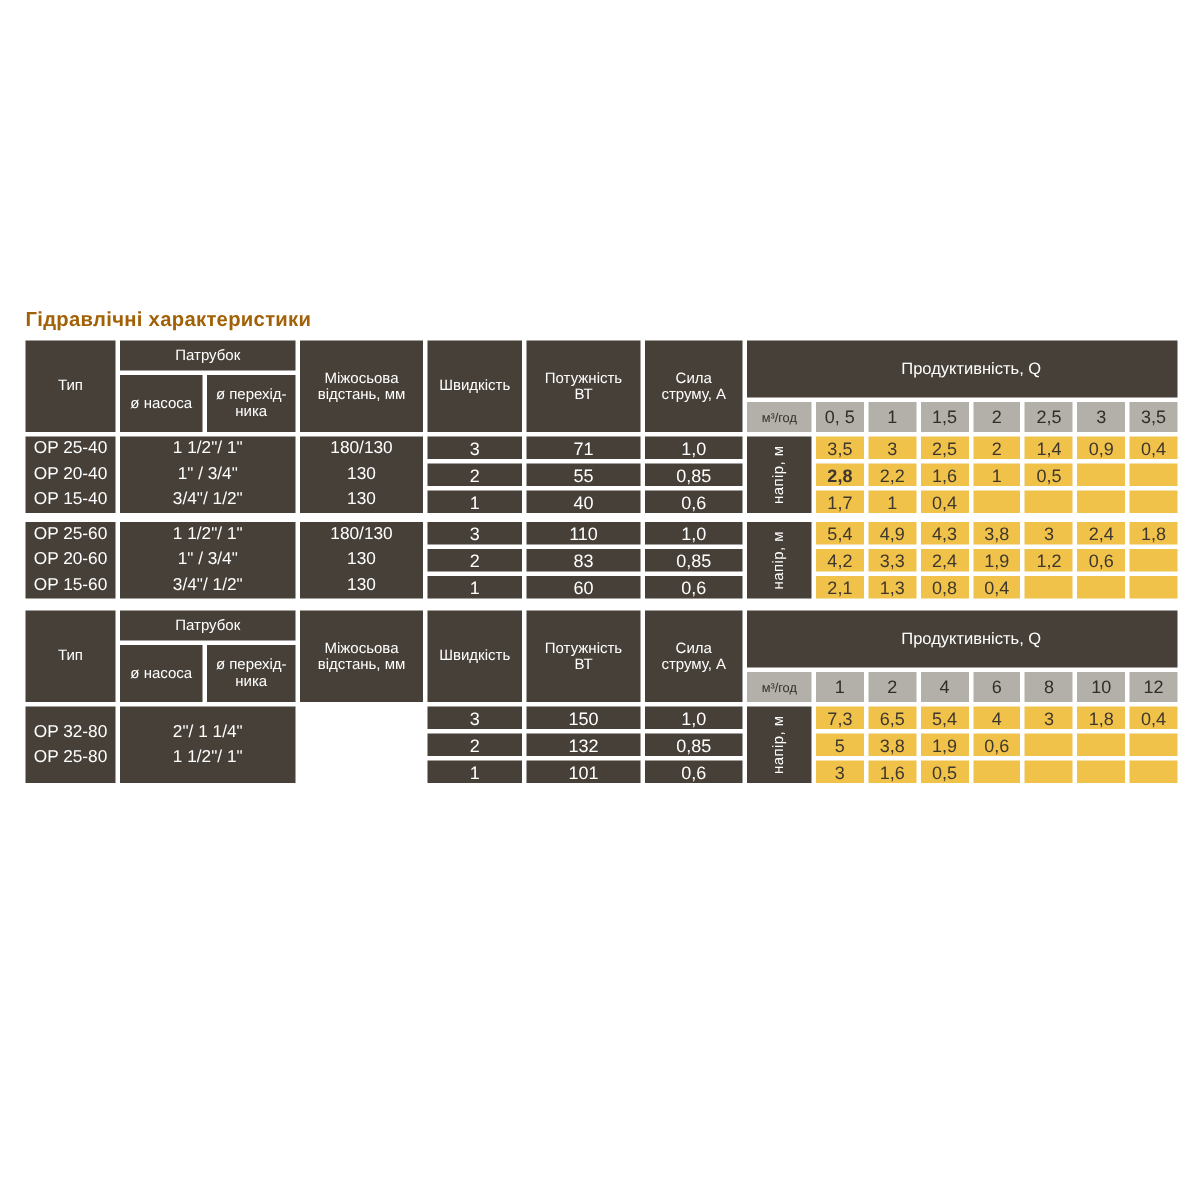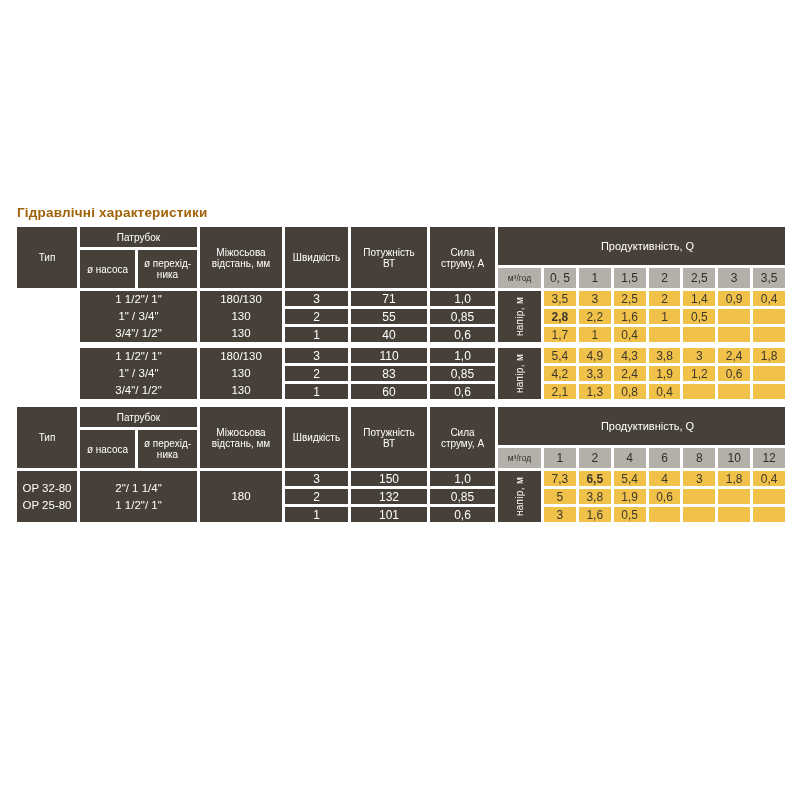--- a/index.html
+++ b/index.html
@@ -63,20 +63,25 @@
           </div>
           <div class="cell dark hdr-big" style="grid-area: 1 / 8 / 3 / 16;">Продуктивність, Q</div>
           <div class="cell gray flow-unit" style="grid-area: 3 / 8;">м³/год</div>
           <div class="cell gray data" style="grid-area: 3 / 9;">0, 5</div>
           <div class="cell gray data" style="grid-area: 3 / 10;">1</div>
           <div class="cell gray data" style="grid-area: 3 / 11;">1,5</div>
           <div class="cell gray data" style="grid-area: 3 / 12;">2</div>
           <div class="cell gray data" style="grid-area: 3 / 13;">2,5</div>
           <div class="cell gray data" style="grid-area: 3 / 14;">3</div>
           <div class="cell gray data" style="grid-area: 3 / 15;">3,5</div>
+          <div class="cell dark merged data" style="grid-area: 4 / 1 / 7;">
+            <div class="line">OP 25-40</div>
+            <div class="line">OP 20-40</div>
+            <div class="line">OP 15-40</div>
+          </div>
           <div class="cell dark merged data" style="grid-area: 4 / 2 / 7 / 4;">
             <div class="line">1 1/2"/ 1"</div>
             <div class="line">1" / 3/4"</div>
             <div class="line">3/4"/ 1/2"</div>
           </div>
           <div class="cell dark merged data" style="grid-area: 4 / 4 / 7;">
             <div class="line">180/130</div>
             <div class="line">130</div>
             <div class="line">130</div>
           </div>
@@ -106,20 +111,25 @@
           <div class="cell yellow data" style="grid-area: 6 / 9;">1,7</div>
           <div class="cell yellow data" style="grid-area: 6 / 10;">1</div>
           <div class="cell yellow data" style="grid-area: 6 / 11;">0,4</div>
           <div class="cell yellow data" style="grid-area: 6 / 12;"></div>
           <div class="cell yellow data" style="grid-area: 6 / 13;"></div>
           <div class="cell yellow data" style="grid-area: 6 / 14;"></div>
           <div class="cell yellow data" style="grid-area: 6 / 15;"></div>
           <div class="cell dark" style="grid-area: 4 / 8 / 7;">
             <span class="rotated">напір, м</span>
           </div>
+          <div class="cell dark merged data" style="grid-area: 8 / 1 / 11;">
+            <div class="line">OP 25-60</div>
+            <div class="line">OP 20-60</div>
+            <div class="line">OP 15-60</div>
+          </div>
           <div class="cell dark merged data" style="grid-area: 8 / 2 / 11 / 4;">
             <div class="line">1 1/2"/ 1"</div>
             <div class="line">1" / 3/4"</div>
             <div class="line">3/4"/ 1/2"</div>
           </div>
           <div class="cell dark merged data" style="grid-area: 8 / 4 / 11;">
             <div class="line">180/130</div>
             <div class="line">130</div>
             <div class="line">130</div>
           </div>
@@ -188,28 +198,25 @@
           <div class="cell gray data" style="grid-area: 3 / 14;">10</div>
           <div class="cell gray data" style="grid-area: 3 / 15;">12</div>
           <div class="cell dark merged data" style="grid-area: 4 / 1 / 7; text-align: right;">
             <div class="line">OP 32-80</div>
             <div class="line">OP 25-80</div>
           </div>
           <div class="cell dark merged data" style="grid-area: 4 / 2 / 7 / 4;">
             <div class="line">2"/ 1 1/4"</div>
             <div class="line">1 1/2"/ 1"</div>
           </div>
-          <div class="cell dark merged data" style="grid-area: 4 / 4 / 7;">
-            <div class="line">180</div>
-          </div>
           <div class="cell dark data" style="grid-area: 4 / 5;">3</div>
           <div class="cell dark data" style="grid-area: 4 / 6;">150</div>
           <div class="cell dark data" style="grid-area: 4 / 7;">1,0</div>
           <div class="cell yellow data" style="grid-area: 4 / 9;">7,3</div>
-          <div class="cell yellow data" style="grid-area: 4 / 10; font-weight: bold;">6,5</div>
+          <div class="cell yellow data" style="grid-area: 4 / 10;">6,5</div>
           <div class="cell yellow data" style="grid-area: 4 / 11;">5,4</div>
           <div class="cell yellow data" style="grid-area: 4 / 12;">4</div>
           <div class="cell yellow data" style="grid-area: 4 / 13;">3</div>
           <div class="cell yellow data" style="grid-area: 4 / 14;">1,8</div>
           <div class="cell yellow data" style="grid-area: 4 / 15;">0,4</div>
           <div class="cell dark data" style="grid-area: 5 / 5;">2</div>
           <div class="cell dark data" style="grid-area: 5 / 6;">132</div>
           <div class="cell dark data" style="grid-area: 5 / 7;">0,85</div>
           <div class="cell yellow data" style="grid-area: 5 / 9;">5</div>
           <div class="cell yellow data" style="grid-area: 5 / 10;">3,8</div>

